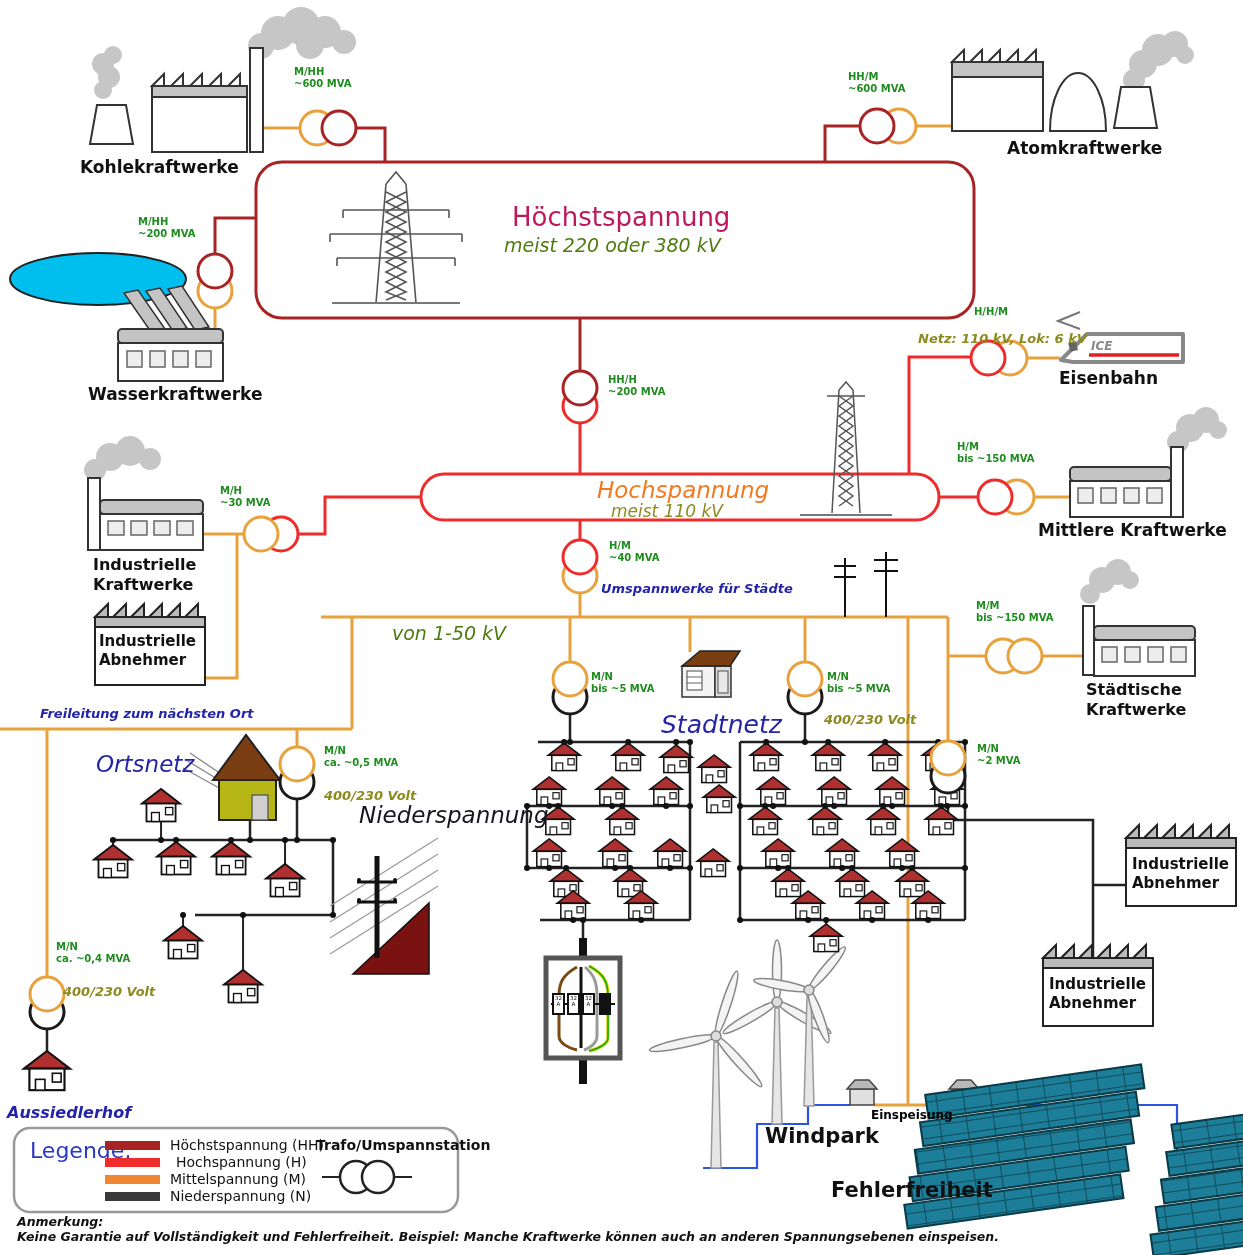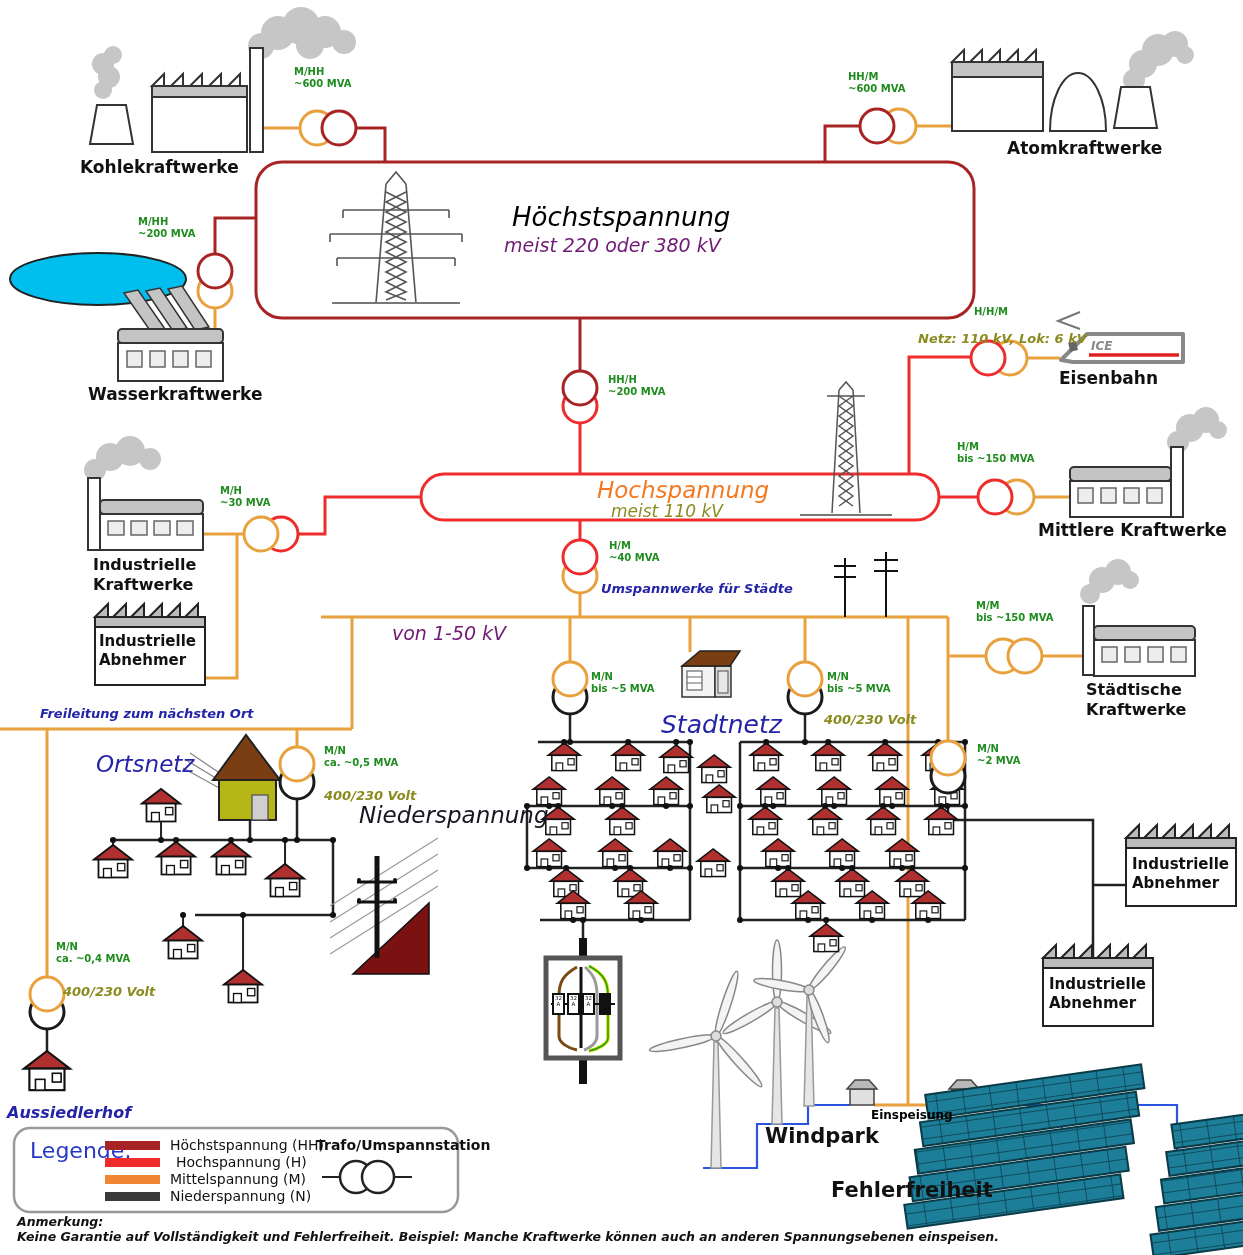--- a/index.html
+++ b/index.html
@@ -6,23 +6,23 @@
   #stage{position:relative;width:1243px;height:1255px;background:#fff;overflow:hidden;
          font-family:"DejaVu Sans",sans-serif;}
   #gfx{position:absolute;left:0;top:0;}
   .lb{position:absolute;white-space:pre-line;color:#111;line-height:1.22;}
   .plant{font-weight:bold;font-size:17px;}
   .plant16{font-weight:bold;font-size:16px;}
   .boxlabel{font-weight:bold;font-size:15px;line-height:1.25;}
   .glabel{color:#1e8c1e;font-weight:bold;font-size:10px;}
   .olive{color:#8b8b1f;font-weight:bold;font-style:italic;font-size:13px;margin-top:9px;}
   .navy{color:#2424a8;font-weight:bold;font-style:italic;font-size:13px;}
-  .t-orange{color:#000000;font-style:italic;font-size:26px;}
+  .t-orange{color:#be185d;font-size:26px;}
   .t-orange-sm{color:#f4791f;font-style:italic;font-size:23px;}
-  .t-olive{color:#701a75;font-style:italic;font-size:19px;}
+  .t-olive{color:#4d7c0f;font-style:italic;font-size:19px;}
   .t-olive-sm{color:#8b8b1f;font-style:italic;font-size:17px;}
   .navybig{color:#2424a8;font-style:italic;font-size:25px;}
   .navymed{color:#2424a8;font-style:italic;font-size:23px;}
   .nieder{color:#16161e;font-style:italic;font-size:23px;}
   .navybold{color:#2424a8;font-weight:bold;font-style:italic;font-size:16px;}
   .bigblack{font-weight:bold;font-size:21px;}
   .einsp{color:#000000;font-weight:bold;font-size:12px;}
   .ice{color:#8a8a8a;font-weight:bold;font-style:italic;font-size:12px;}
   .legend-title{color:#2737c6;font-size:22px;}
   .legend-label{font-size:14px;}

